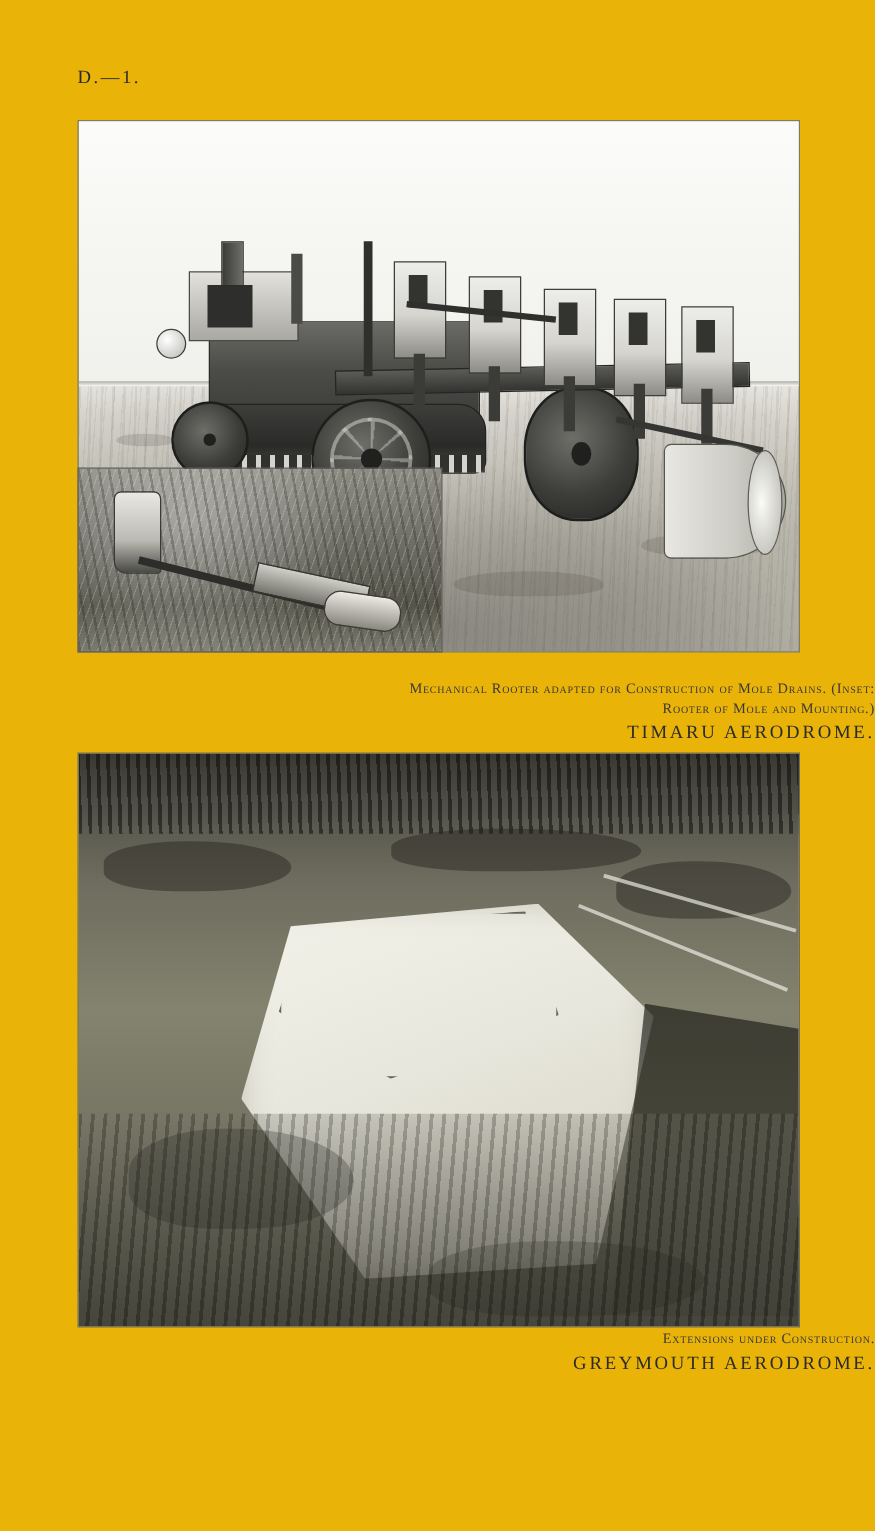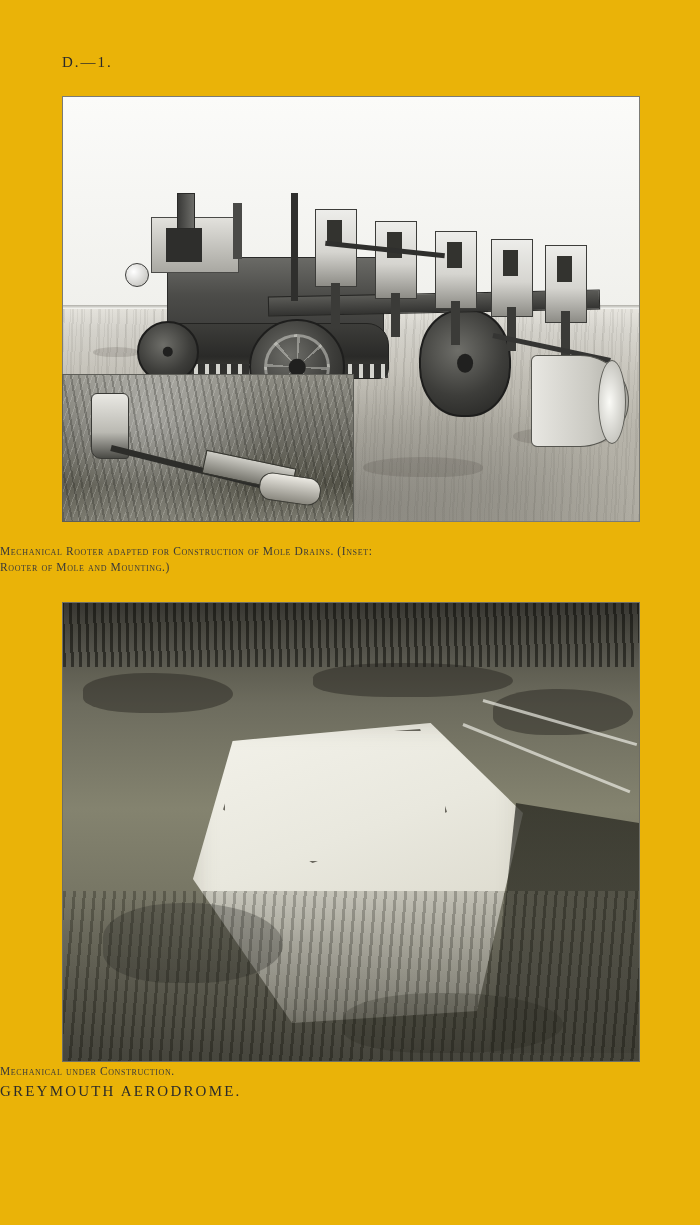--- a/index.html
+++ b/index.html
@@ -35,21 +35,21 @@
   
   .photo {
     position: absolute;
     border: 1px solid #7b7b76;
     overflow: hidden;
     background: #cfcfca;
   }
 
   .caption-block {
     position: absolute;
-    text-align: left;
+    text-align: right;
     width: 100%;
     left: 0;
   }
   .cap-small {
     font-family: "Liberation Serif", serif;
     font-size: 11.5px;
     letter-spacing: 0.6px;
     color: #3a3a3a;
     font-variant: small-caps;
     line-height: 1.35;
@@ -421,20 +421,21 @@
     <div class="inset-grass"></div>
     <div class="boot"></div>
     <div class="mole-rod"></div>
     <div class="mole-blade"></div>
     <div class="mole-plug"></div>
   </div>
 
   <div class="caption-block" style="top:544px;">
     <div class="cap-small">Mechanical Rooter adapted for Construction of Mole Drains.    (Inset:</div>
     <div class="cap-small">Rooter of Mole and Mounting.)</div>
+    <div class="cap-title">TIMARU  AERODROME.</div>
   </div>
 
   <div class="photo" id="photo-bottom">
     <div class="aer-treeline"></div>
 
     <div class="aer-scrub" style="left:20px; top:70px; width:150px; height:40px;"></div>
     <div class="aer-scrub" style="left:250px; top:60px; width:200px; height:34px;"></div>
     <div class="aer-scrub" style="left:430px; top:86px; width:140px; height:46px;"></div>
 
     <div class="aer-runway"></div>
@@ -444,17 +445,17 @@
     <div class="aer-road" style="left:400px; top:120px; width:180px; transform:rotate(22deg);"></div>
 
     <div class="aer-dark-band"></div>
     <div class="aer-fore"></div>
 
     <div class="aer-scrub" style="left:40px; top:300px; width:180px; height:80px; opacity:0.6;"></div>
     <div class="aer-scrub" style="left:280px; top:390px; width:220px; height:60px; opacity:0.5;"></div>
   </div>
 
   <div class="caption-block" style="top:1064px;">
-    <div class="cap-small">Mechanical under Construction.</div>
+    <div class="cap-small">Extensions under Construction.</div>
     <div class="cap-title">GREYMOUTH  AERODROME.</div>
   </div>
 
 </div>
 
 </body></html>

